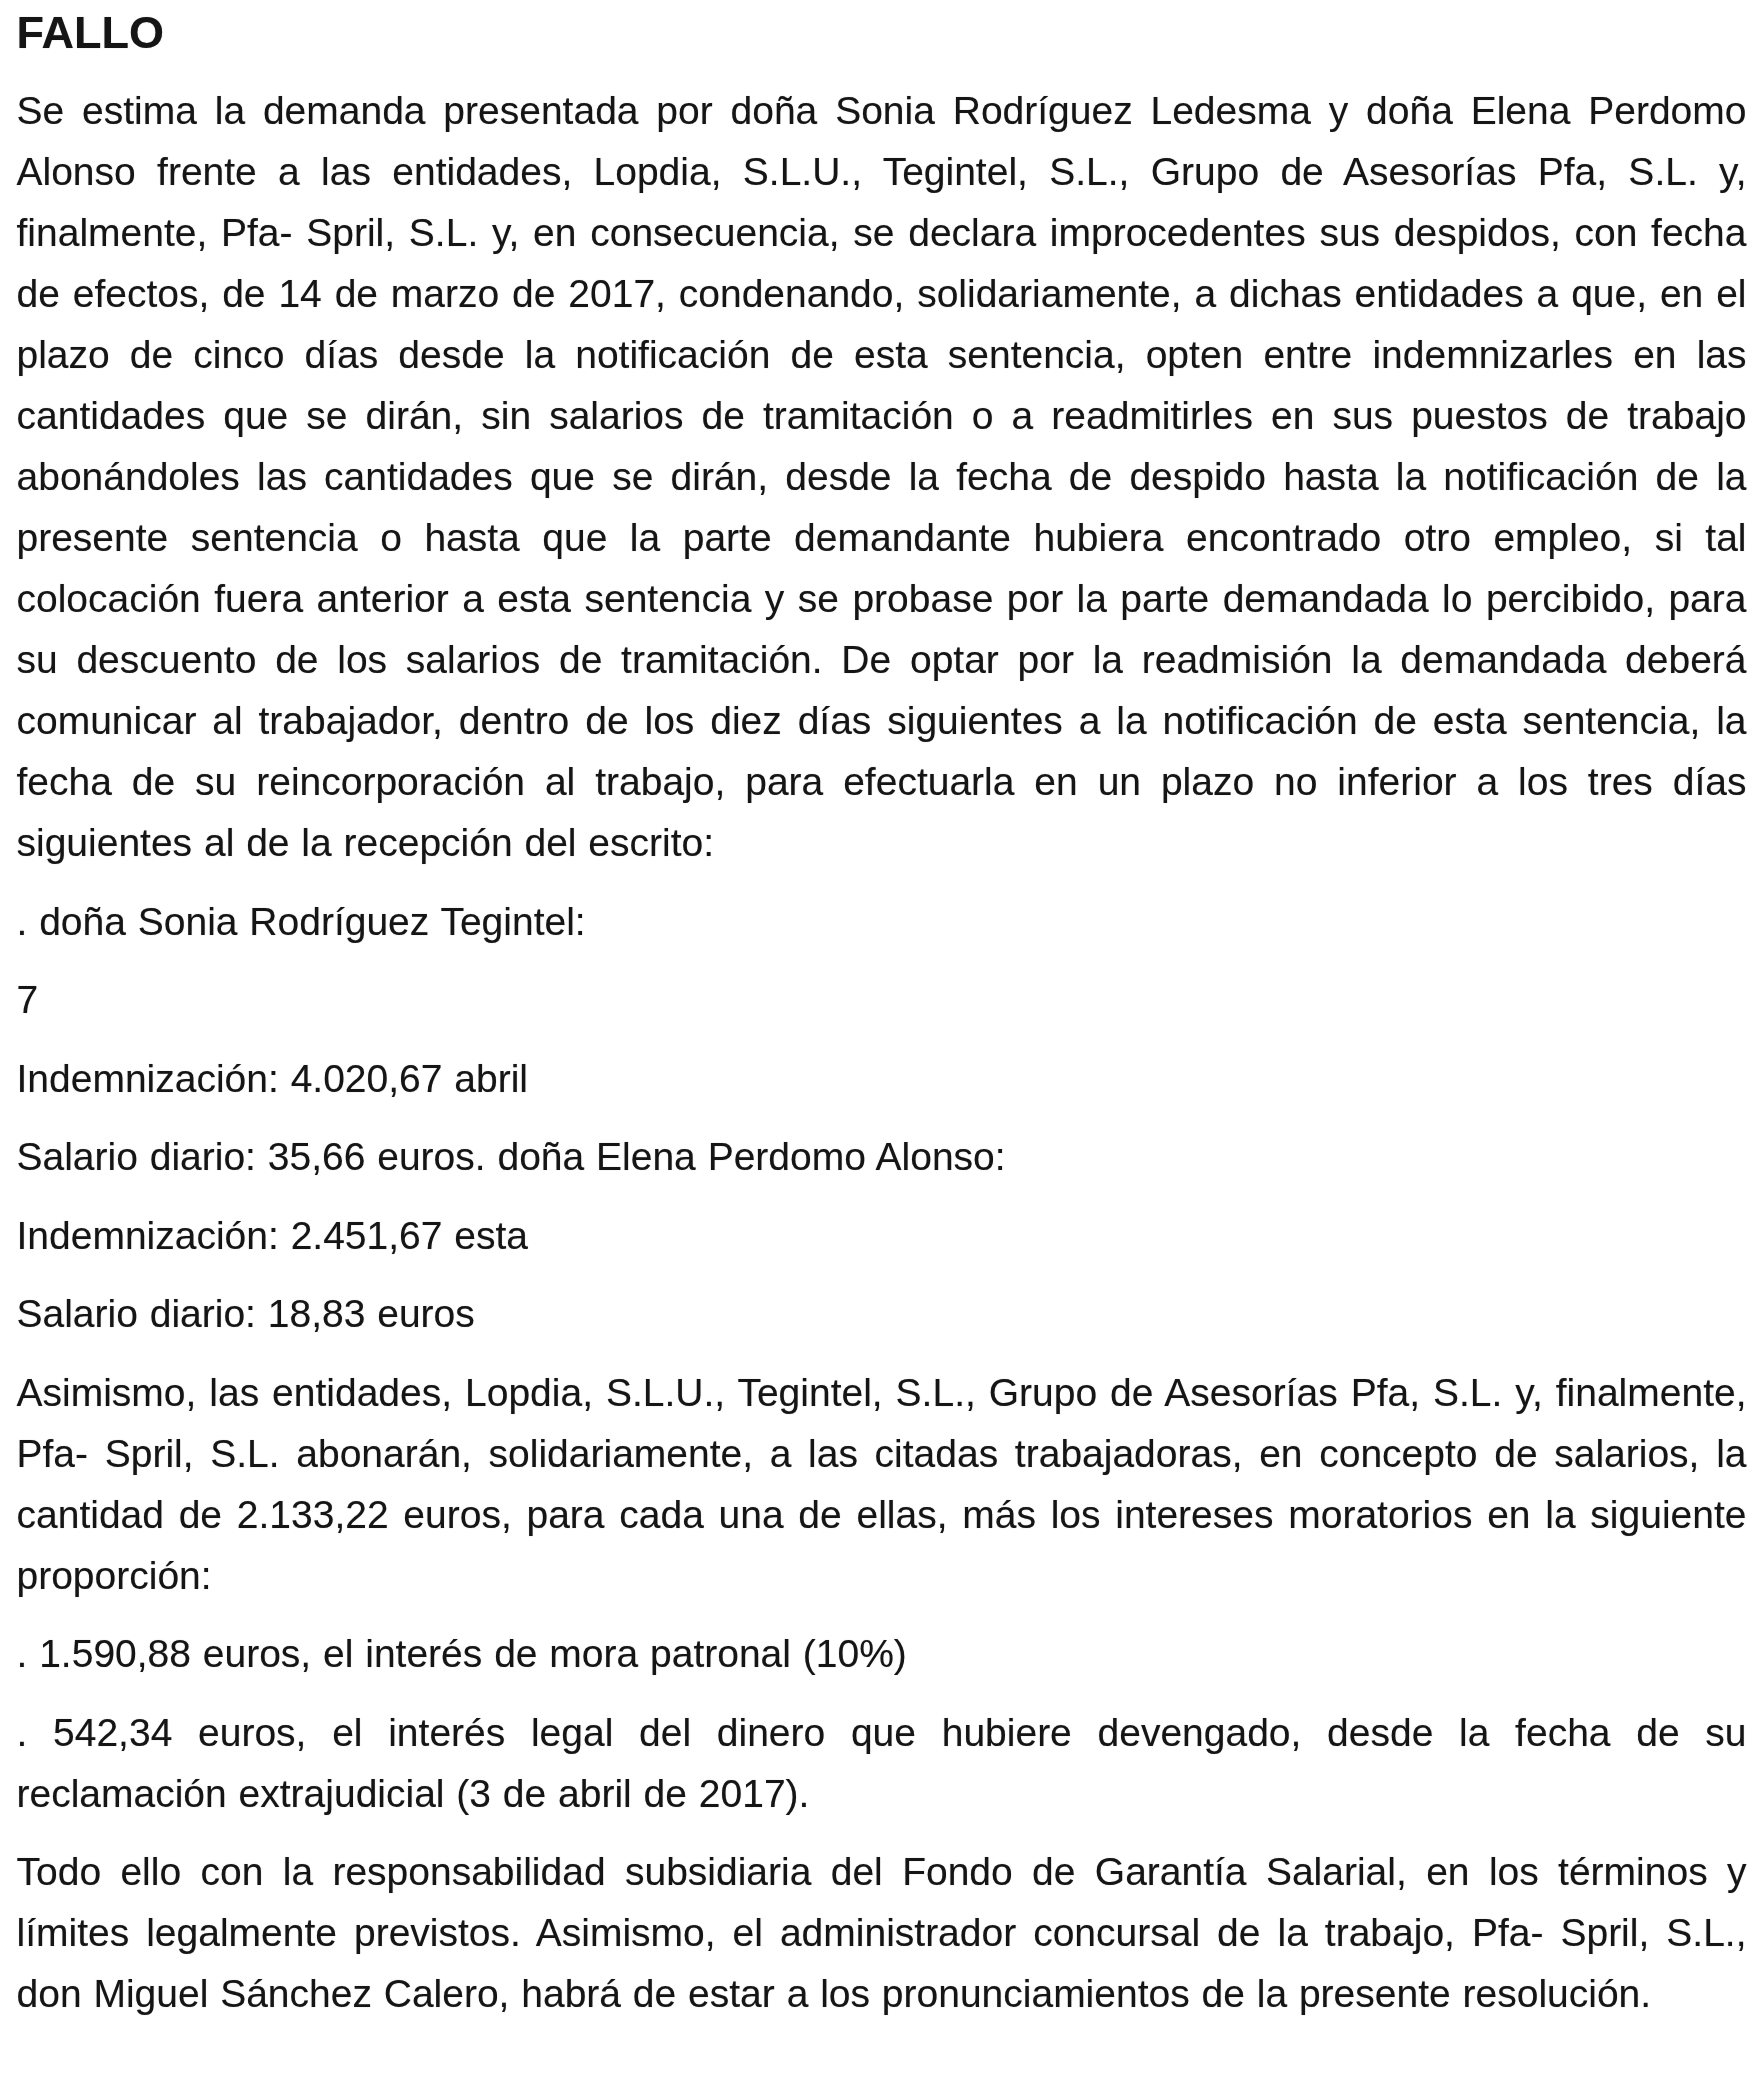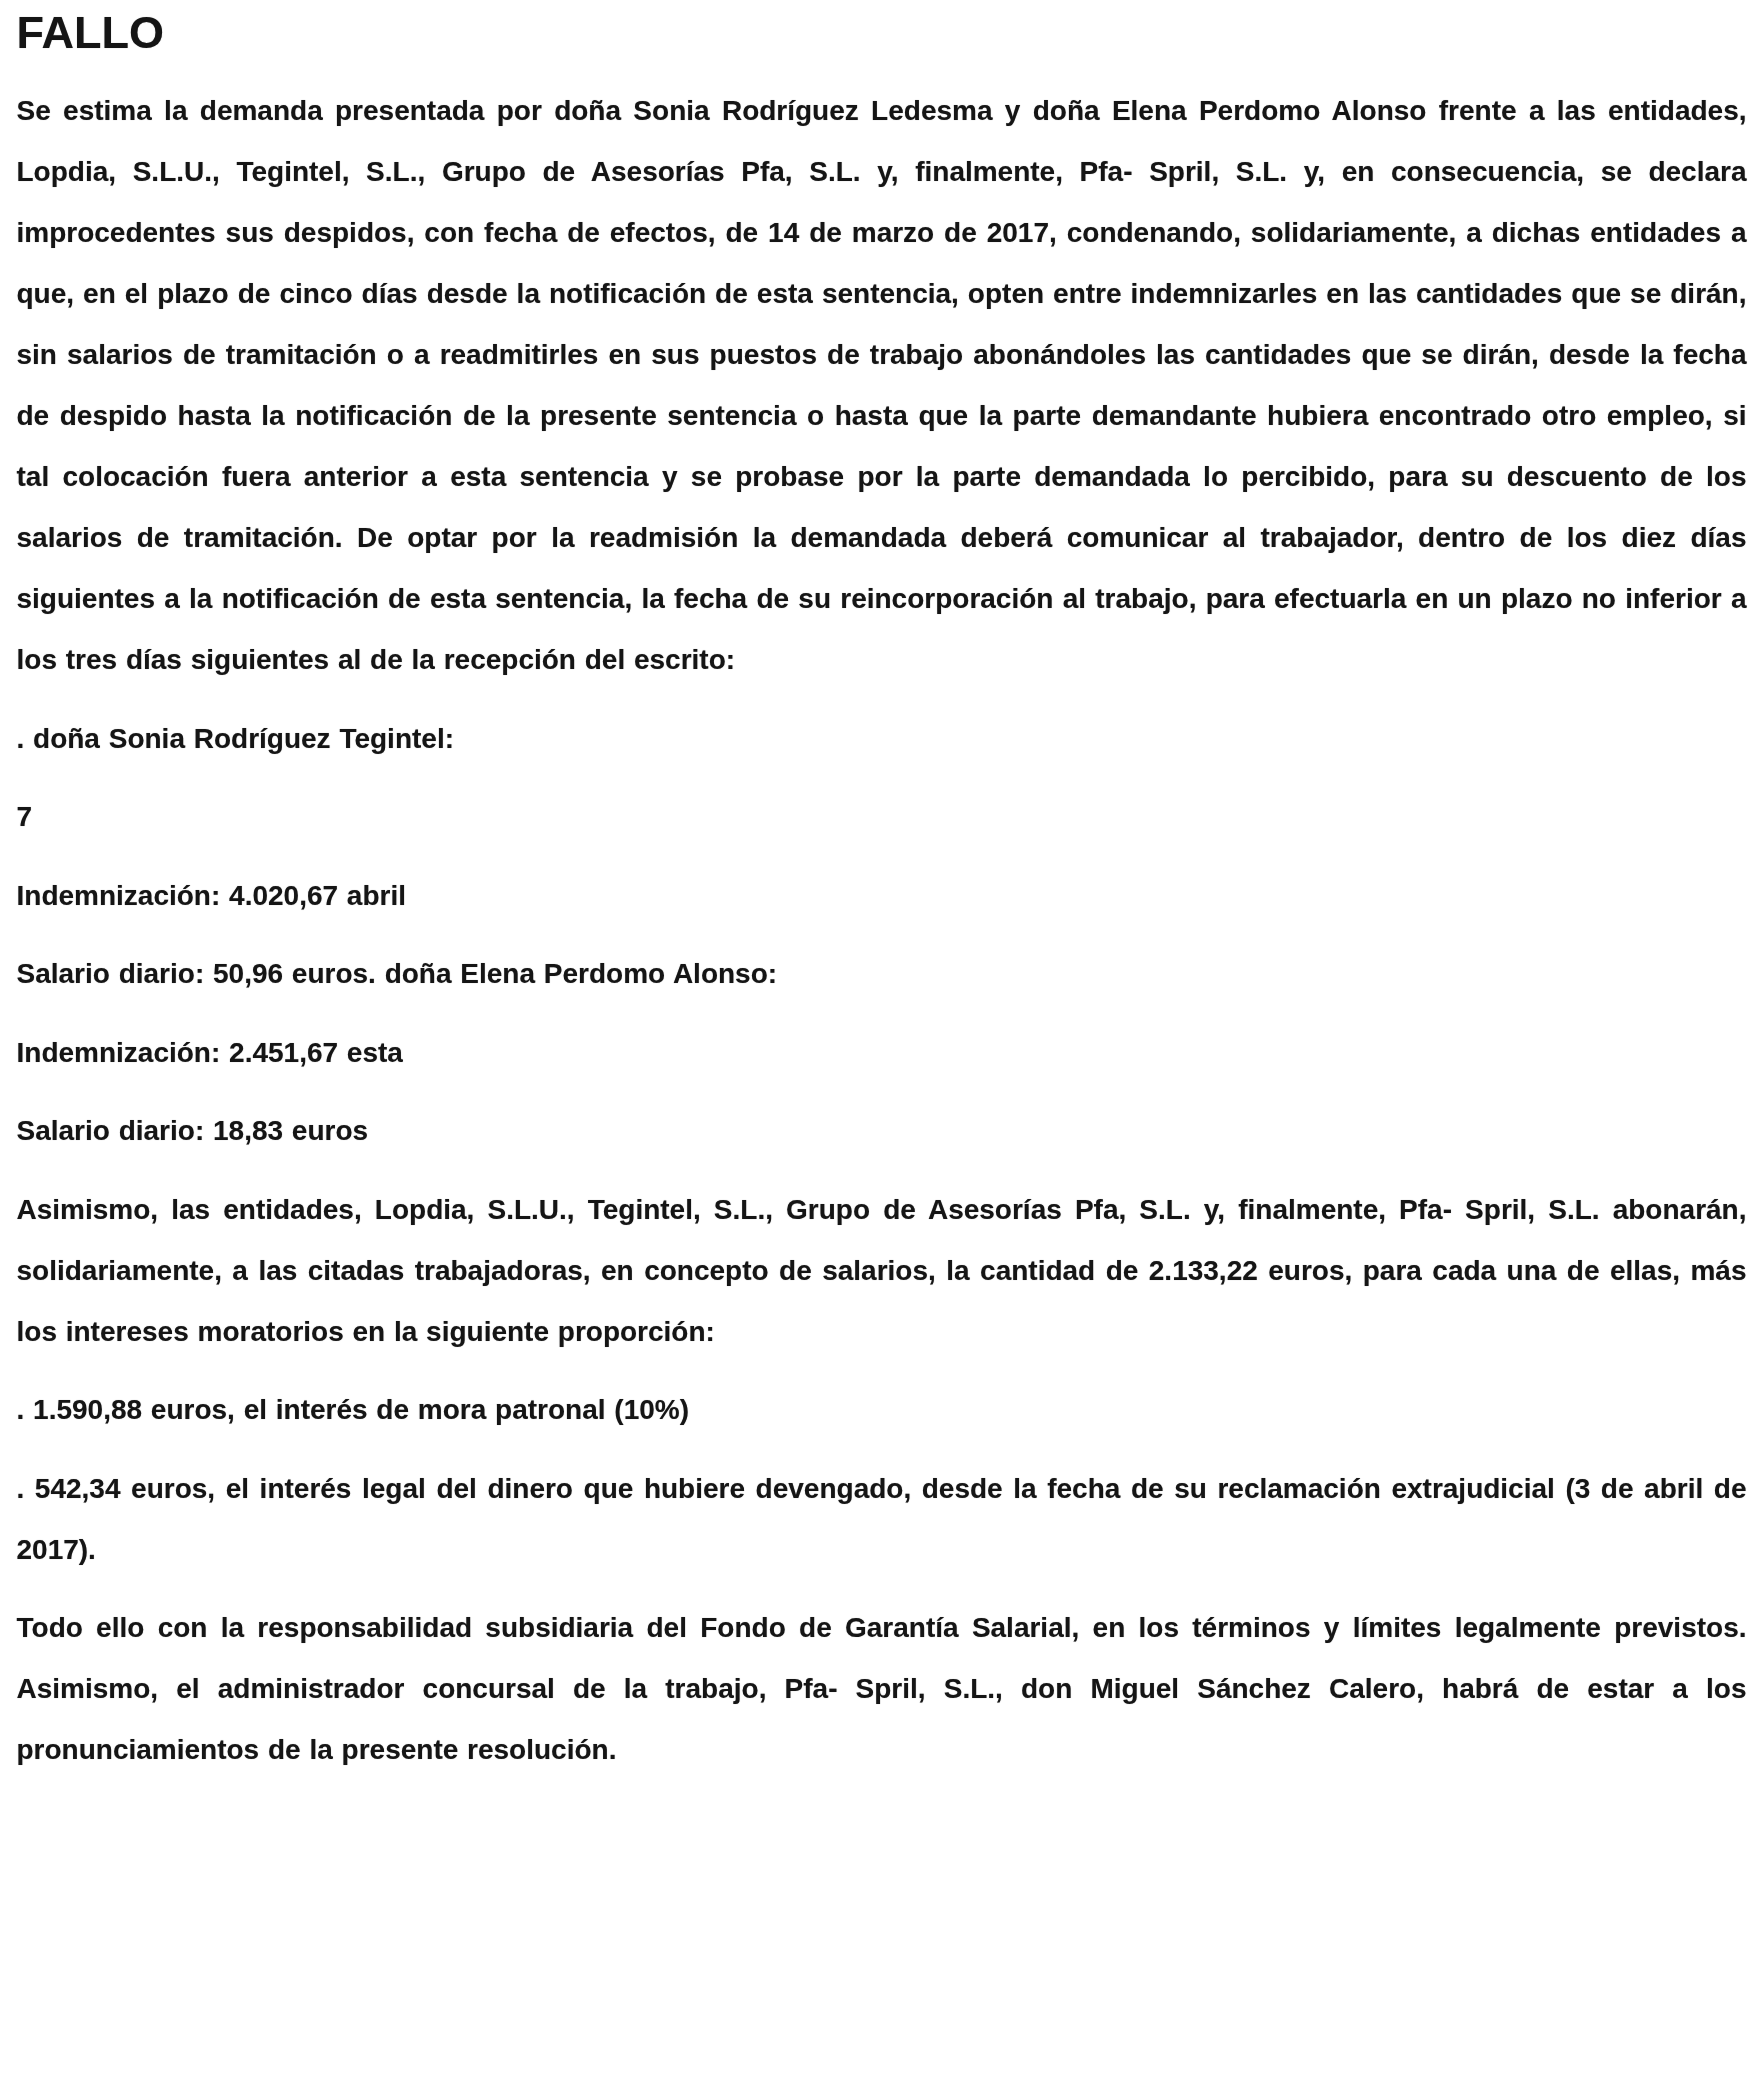--- a/index.html
+++ b/index.html
@@ -18,46 +18,45 @@
     text-shadow: 0 0 1px rgba(0,0,0,0.35);
     overflow: hidden;
   }
   .doc-title {
     font-size: 45px;
     line-height: 61px;
     font-weight: 700;
     margin: 0 0 17.5px 0;
   }
   p.para {
-    font-size: 28px;
+    font-size: 39px;
     line-height: 61px;
     margin: 0 0 17.5px 0;
     word-spacing: 1px;
-    font-weight: bold;
   }
   p.para.justify {
     text-align: justify;
     text-justify: inter-word;
   }
 </style>
 </head>
 <body>
 
 <div>
   <h1 class="doc-title">FALLO</h1>
 
   <p class="para justify">Se estima la demanda presentada por doña Sonia Rodríguez Ledesma y doña Elena Perdomo Alonso frente a las entidades, Lopdia, S.L.U., Tegintel, S.L., Grupo de Asesorías Pfa, S.L. y, finalmente, Pfa- Spril, S.L. y, en consecuencia, se declara improcedentes sus despidos, con fecha de efectos, de 14 de marzo de 2017, condenando, solidariamente, a dichas entidades a que, en el plazo de cinco días desde la notificación de esta sentencia, opten entre indemnizarles en las cantidades que se dirán, sin salarios de tramitación o a readmitirles en sus puestos de trabajo abonándoles las cantidades que se dirán, desde la fecha de despido hasta la notificación de la presente sentencia o hasta que la parte demandante hubiera encontrado otro empleo, si tal colocación fuera anterior a esta sentencia y se probase por la parte demandada lo percibido, para su descuento de los salarios de tramitación. De optar por la readmisión la demandada deberá comunicar al trabajador, dentro de los diez días siguientes a la notificación de esta sentencia, la fecha de su reincorporación al trabajo, para efectuarla en un plazo no inferior a los tres días siguientes al de la recepción del escrito:</p>
 
   <p class="para">. doña Sonia Rodríguez Tegintel:</p>
 
   <p class="para">7</p>
 
   <p class="para">Indemnización: 4.020,67 abril</p>
 
-  <p class="para">Salario diario: 50,96 euros. doña Elena Perdomo Alonso:</p>
+  <p class="para">Salario diario: 35,66 euros. doña Elena Perdomo Alonso:</p>
 
   <p class="para">Indemnización: 2.451,67 esta</p>
 
   <p class="para">Salario diario: 18,83 euros</p>
 
   <p class="para justify">Asimismo, las entidades, Lopdia, S.L.U., Tegintel, S.L., Grupo de Asesorías Pfa, S.L. y, finalmente, Pfa- Spril, S.L. abonarán, solidariamente, a las citadas trabajadoras, en concepto de salarios, la cantidad de 2.133,22 euros, para cada una de ellas, más los intereses moratorios en la siguiente proporción:</p>
 
   <p class="para">. 1.590,88 euros, el interés de mora patronal (10%)</p>
 
   <p class="para justify">. 542,34 euros, el interés legal del dinero que hubiere devengado, desde la fecha de su reclamación extrajudicial (3 de abril de 2017).</p>

